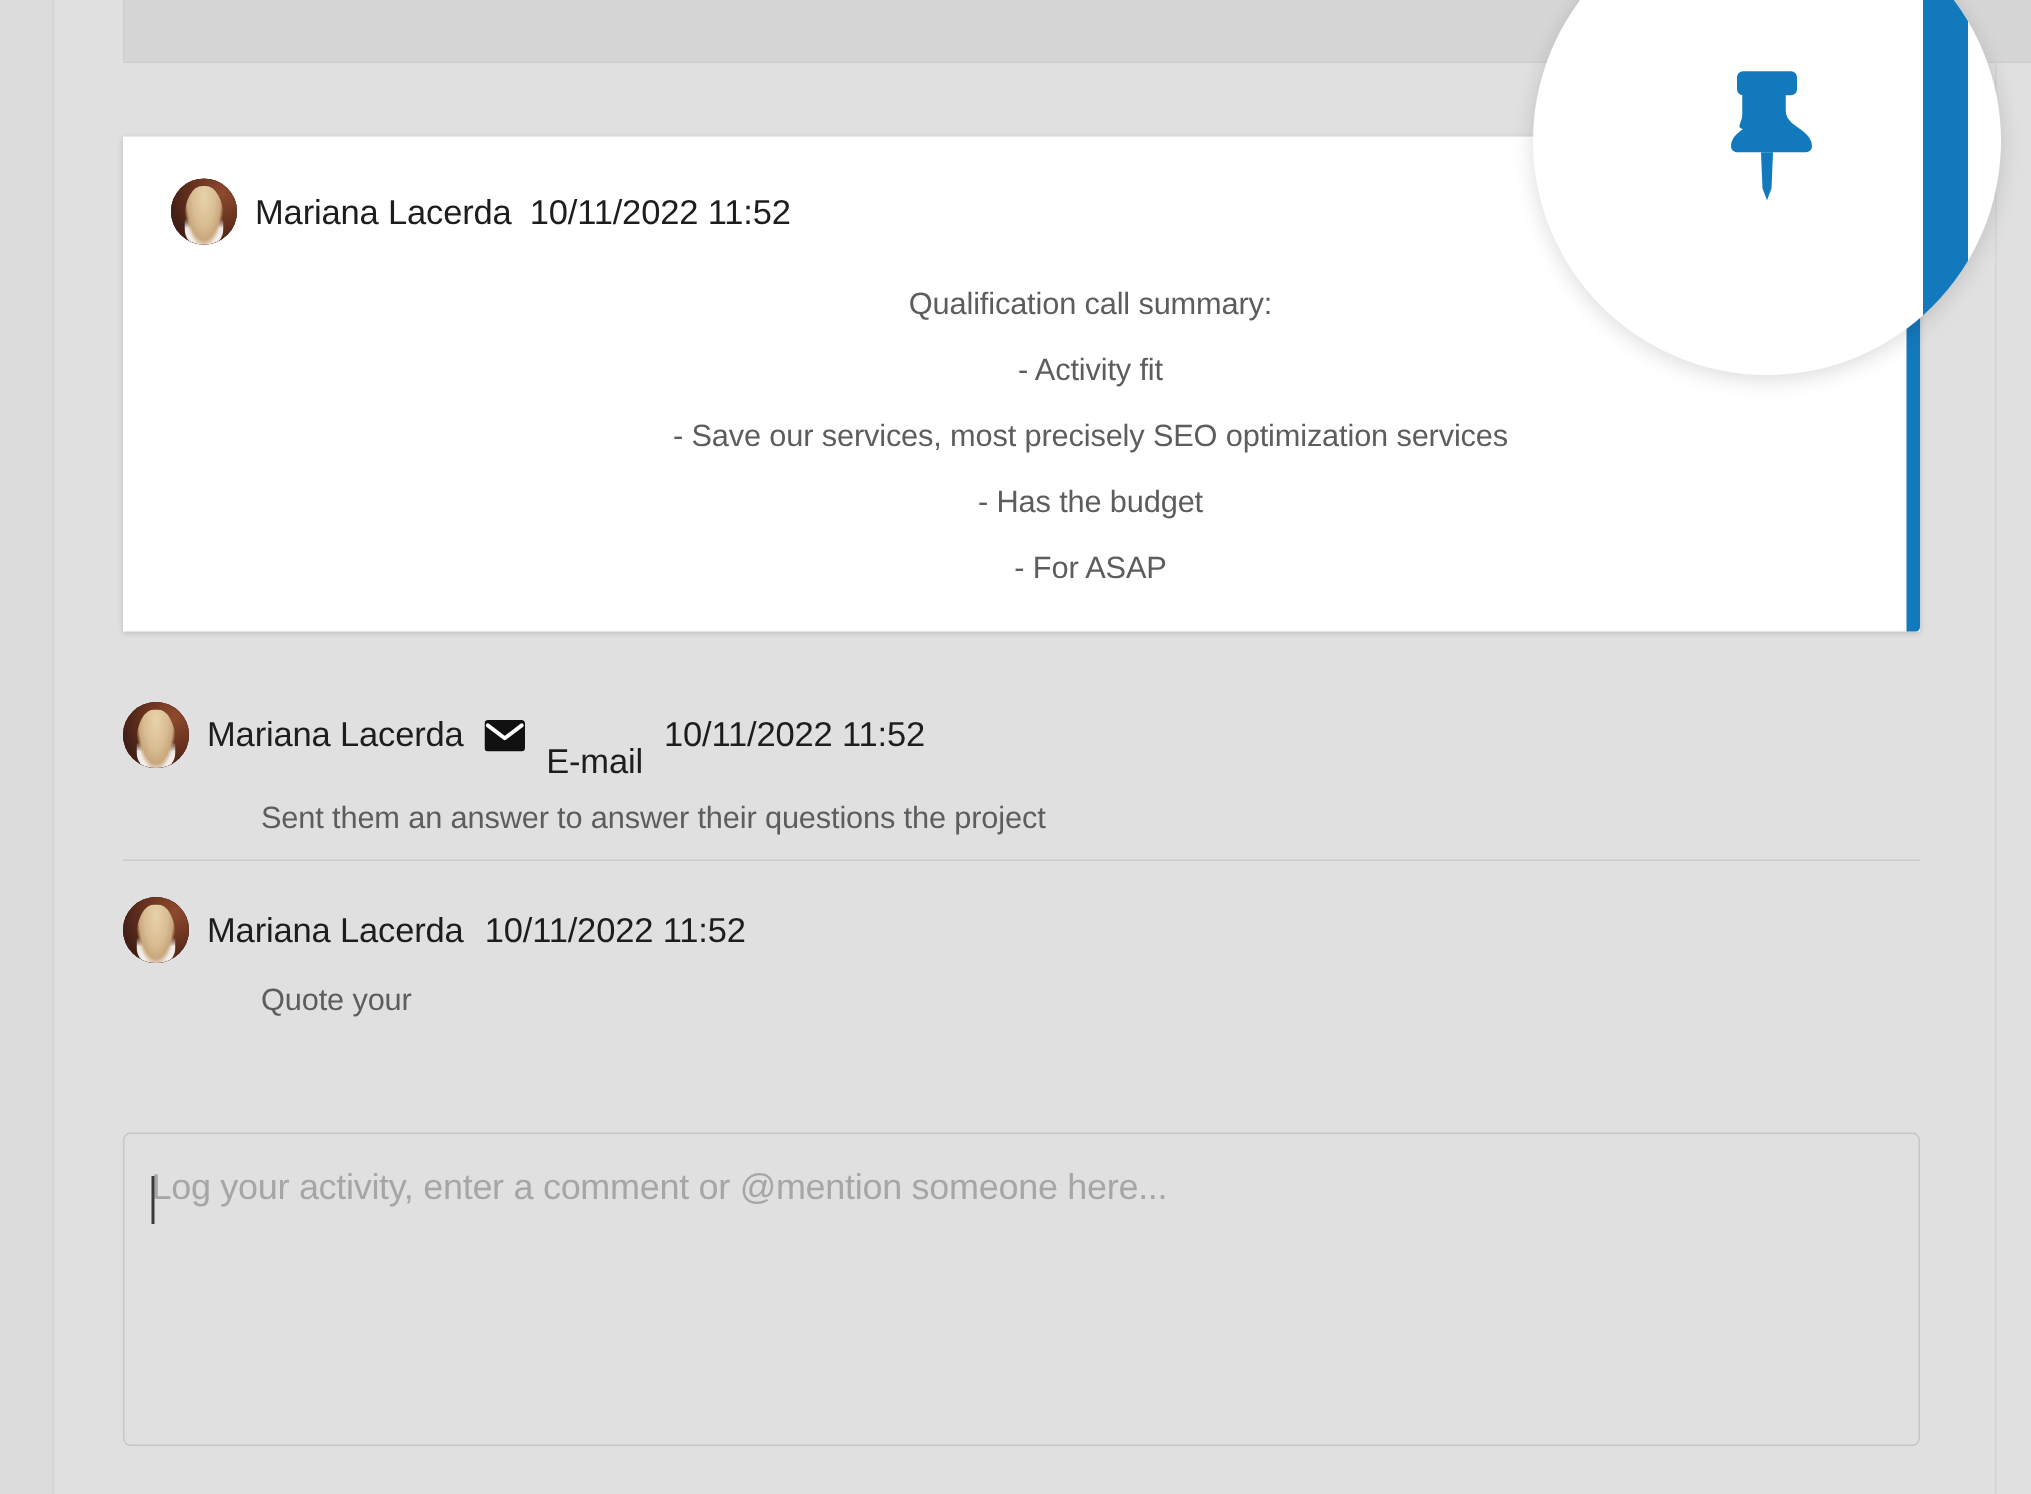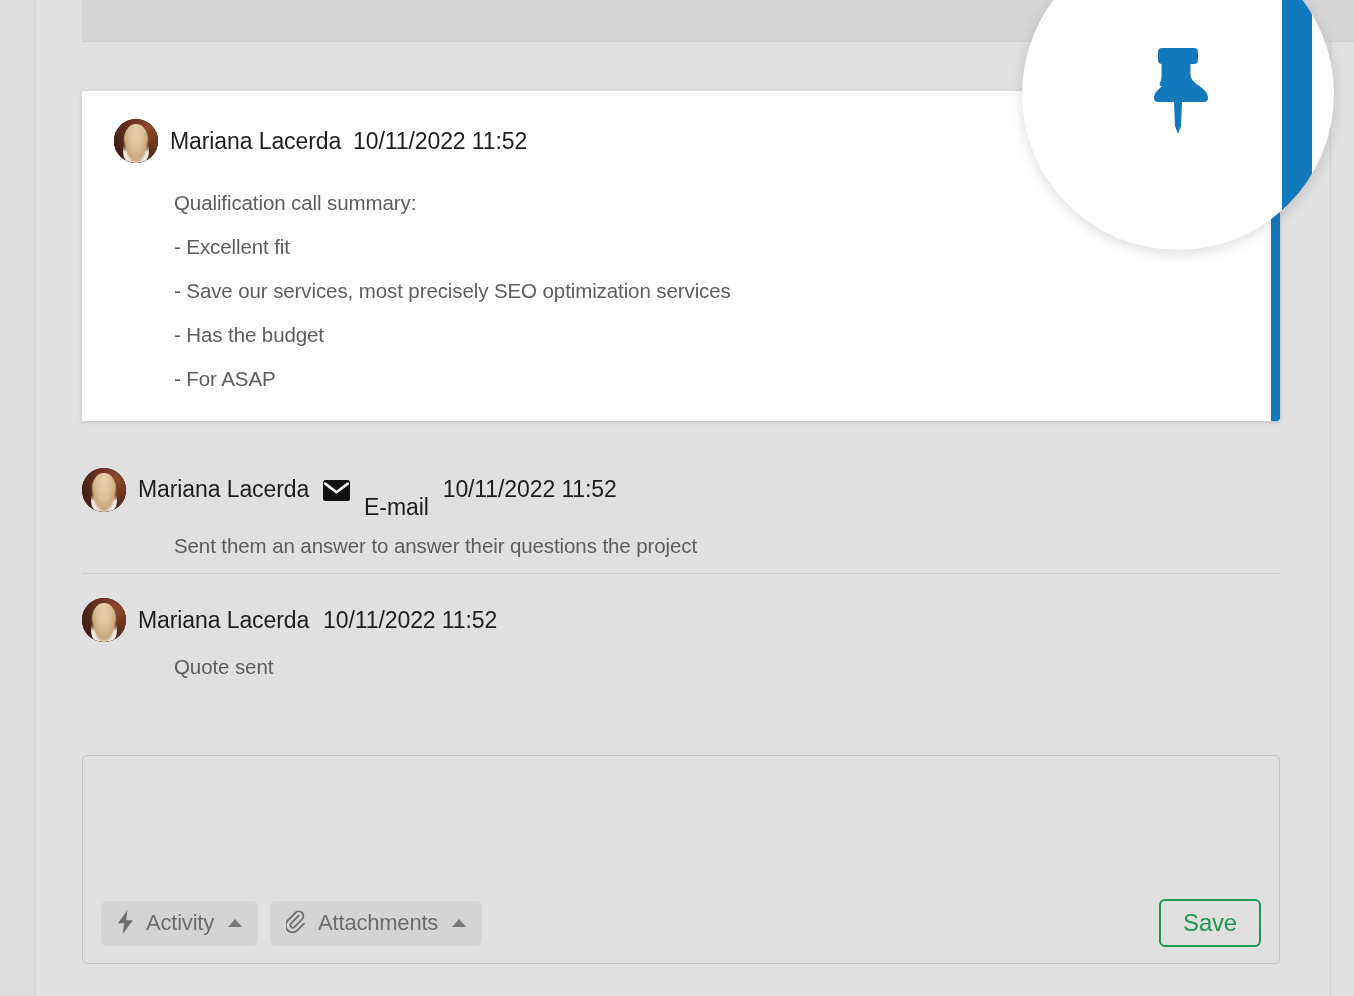--- a/index.html
+++ b/index.html
@@ -126,20 +126,21 @@
     white-space: nowrap;
   }
   .entry-body {
     font-size: 20.5px;
     color: #5d5d5d;
     letter-spacing: -0.1px;
   }
 
   .pin-note-lines {
     padding: 28px 0 0 92px;
+    text-align: center;
   }
   .pin-note-lines .line {
     margin-bottom: 20px;
   }
   .pin-note-lines .line:last-child { margin-bottom: 0; }
 
   
   .entry {
     position: absolute;
     left: 82px;
@@ -312,21 +313,21 @@
       <div style="padding:28px 0 0 32px;">
         <div class="entry-head">
           <div class="avatar"></div>
           <span class="entry-name">Mariana Lacerda</span>
           <span class="entry-name">10/11/2022 11:52</span>
         </div>
       </div>
 
       <div class="pin-note-lines">
         <div class="line entry-body">Qualification call summary:</div>
-        <div class="line entry-body">- Excellent fit</div>
+        <div class="line entry-body">- Activity fit</div>
         <div class="line entry-body">- Save our services, most precisely SEO optimization services</div>
         <div class="line entry-body">- Has the budget</div>
         <div class="line entry-body">- For ASAP</div>
       </div>
     </div>
 
     <div class="entry" style="top:416px;">
       <div class="head-row">
         <div class="avatar"></div>
         <div class="meta">
@@ -347,48 +348,29 @@
     <div class="divider" style="top:531px;"></div>
 
     <div class="entry" style="top:556px;">
       <div class="head-row">
         <div class="avatar"></div>
         <div class="meta">
           <span class="entry-name">Mariana Lacerda</span>
           <span class="ts">10/11/2022 11:52</span>
         </div>
       </div>
-      <div class="sub entry-body">Quote sent</div>
+      <div class="sub entry-body">Quote your</div>
     </div>
 
     <div class="composer">
-
-      <div class="composer-toolbar">
-        <button class="chip">
-          <span>
-            <svg width="17" height="24" viewBox="0 0 17 24" aria-hidden="true">
-              <path d="M10.5 0 L1 13.2 H7.2 L5.6 24 L16 10.2 H9.2 Z" fill="#6d6d6d"></path>
-            </svg>
-          </span>
-          <span class="chip-label">Activity</span>
-          <span class="caret-up"></span>
-        </button>
-
-        <button class="chip">
-          <span>
-            <svg width="20" height="24" viewBox="0 0 20 24" aria-hidden="true">
-              <path d="M15.5 6.2 L7.2 14.6 a2.6 2.6 0 0 0 3.7 3.7 l8.1-8.2 a5 5 0 0 0-7.1-7.1 L3.4 11.6 a7.4 7.4 0 0 0 10.5 10.5 l7.3-7.3" fill="none" stroke="#6d6d6d" stroke-width="2" stroke-linecap="round" stroke-linejoin="round" transform="translate(-1.5,0) scale(0.92)"></path>
-            </svg>
-          </span>
-          <span class="chip-label">Attachments</span>
-          <span class="caret-up"></span>
-        </button>
-
-        <button class="save-btn">Save</button>
-      </div>
+      <div class="composer-input">
+        <span class="caret"></span>
+        <div class="placeholder">Log your activity, enter a comment or @mention someone here...</div>
+      </div>
+
     </div>
 
   </div>
 
   <div class="lens">
     <div class="lens-accent"></div>
     <span class="lens-pin">
       <svg width="72" height="92" viewBox="0 0 72 92" aria-hidden="true">
         <path d="M20 2 h32 a4 4 0 0 1 4 4 v8 a4 4 0 0 1-4 4 h-3.5 v10 c0 6 4.5 9 9.5 12.5 c5 3.5 8 7 8 11.5 a4 4 0 0 1-4 4 h-46 a4 4 0 0 1-4-4 c0-4.5 3-8 8-11.5 C15 39.5 19.5 36.5 19.5 30.5 V18 H20 a4 4 0 0 1-4-4 V6 a4 4 0 0 1 4-4 z" fill="#1379bd"></path>
         <path d="M36 56 l4 0 l-1 24 l-3 8 l-3-8 l-1-24 z" fill="#1379bd"></path>

